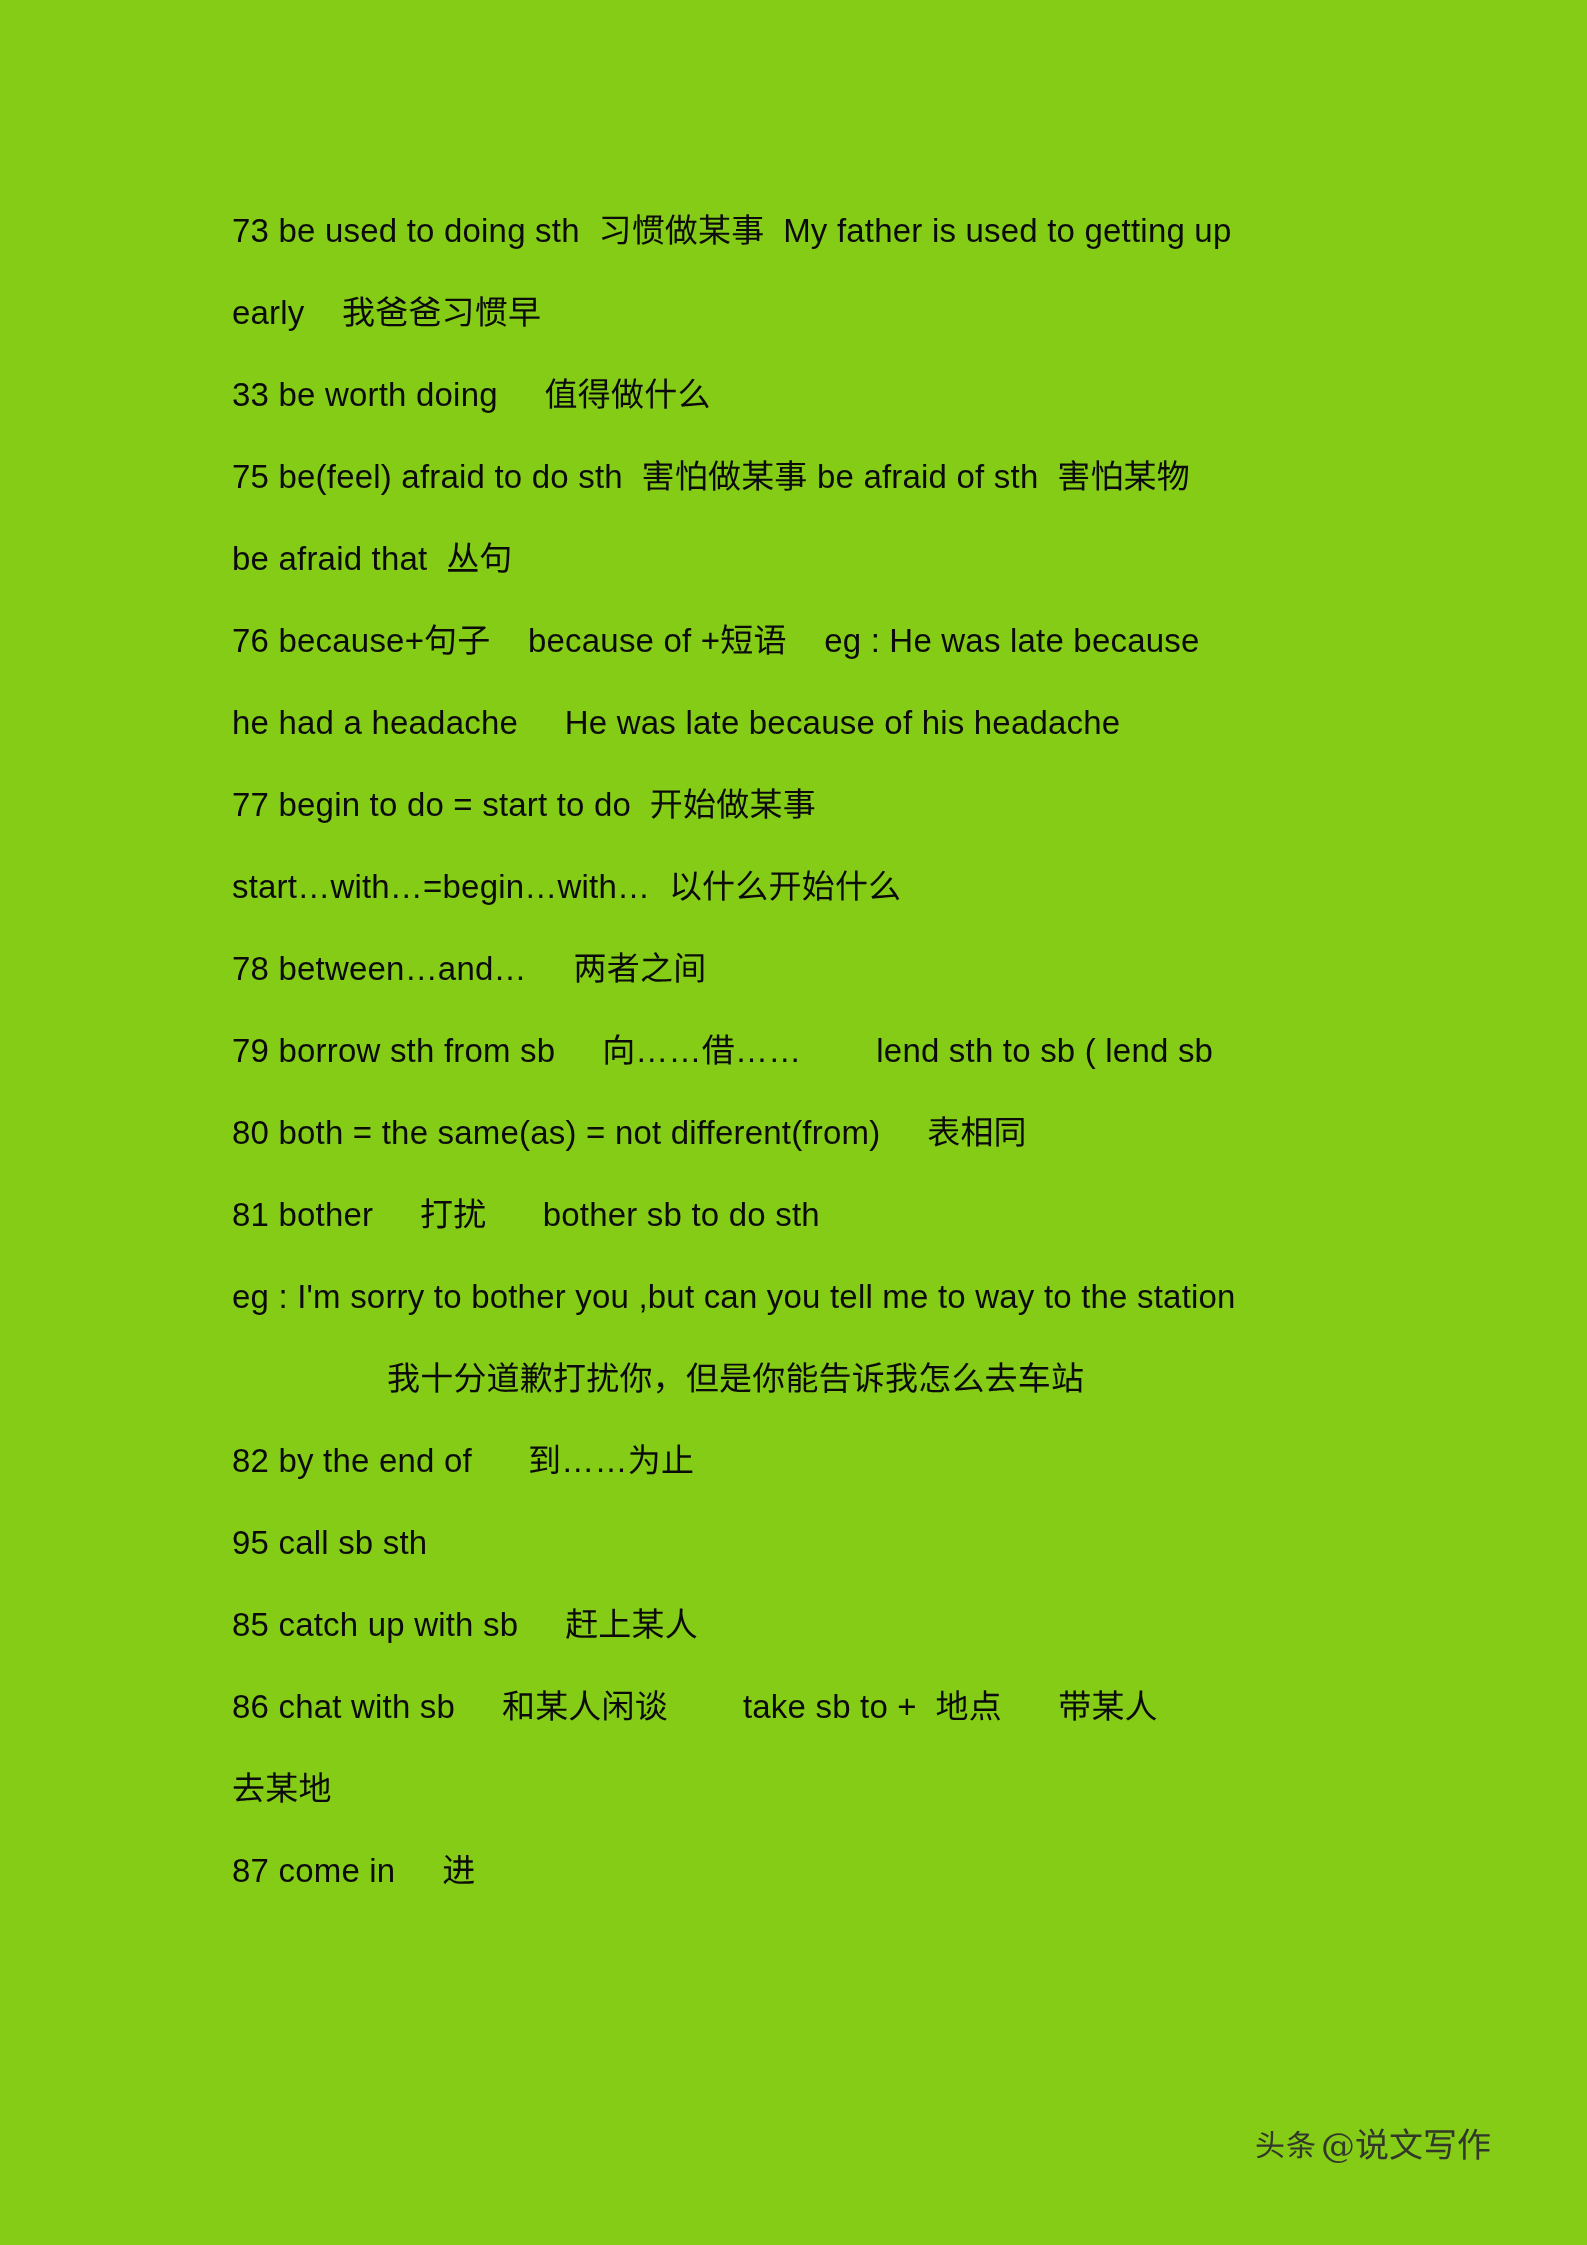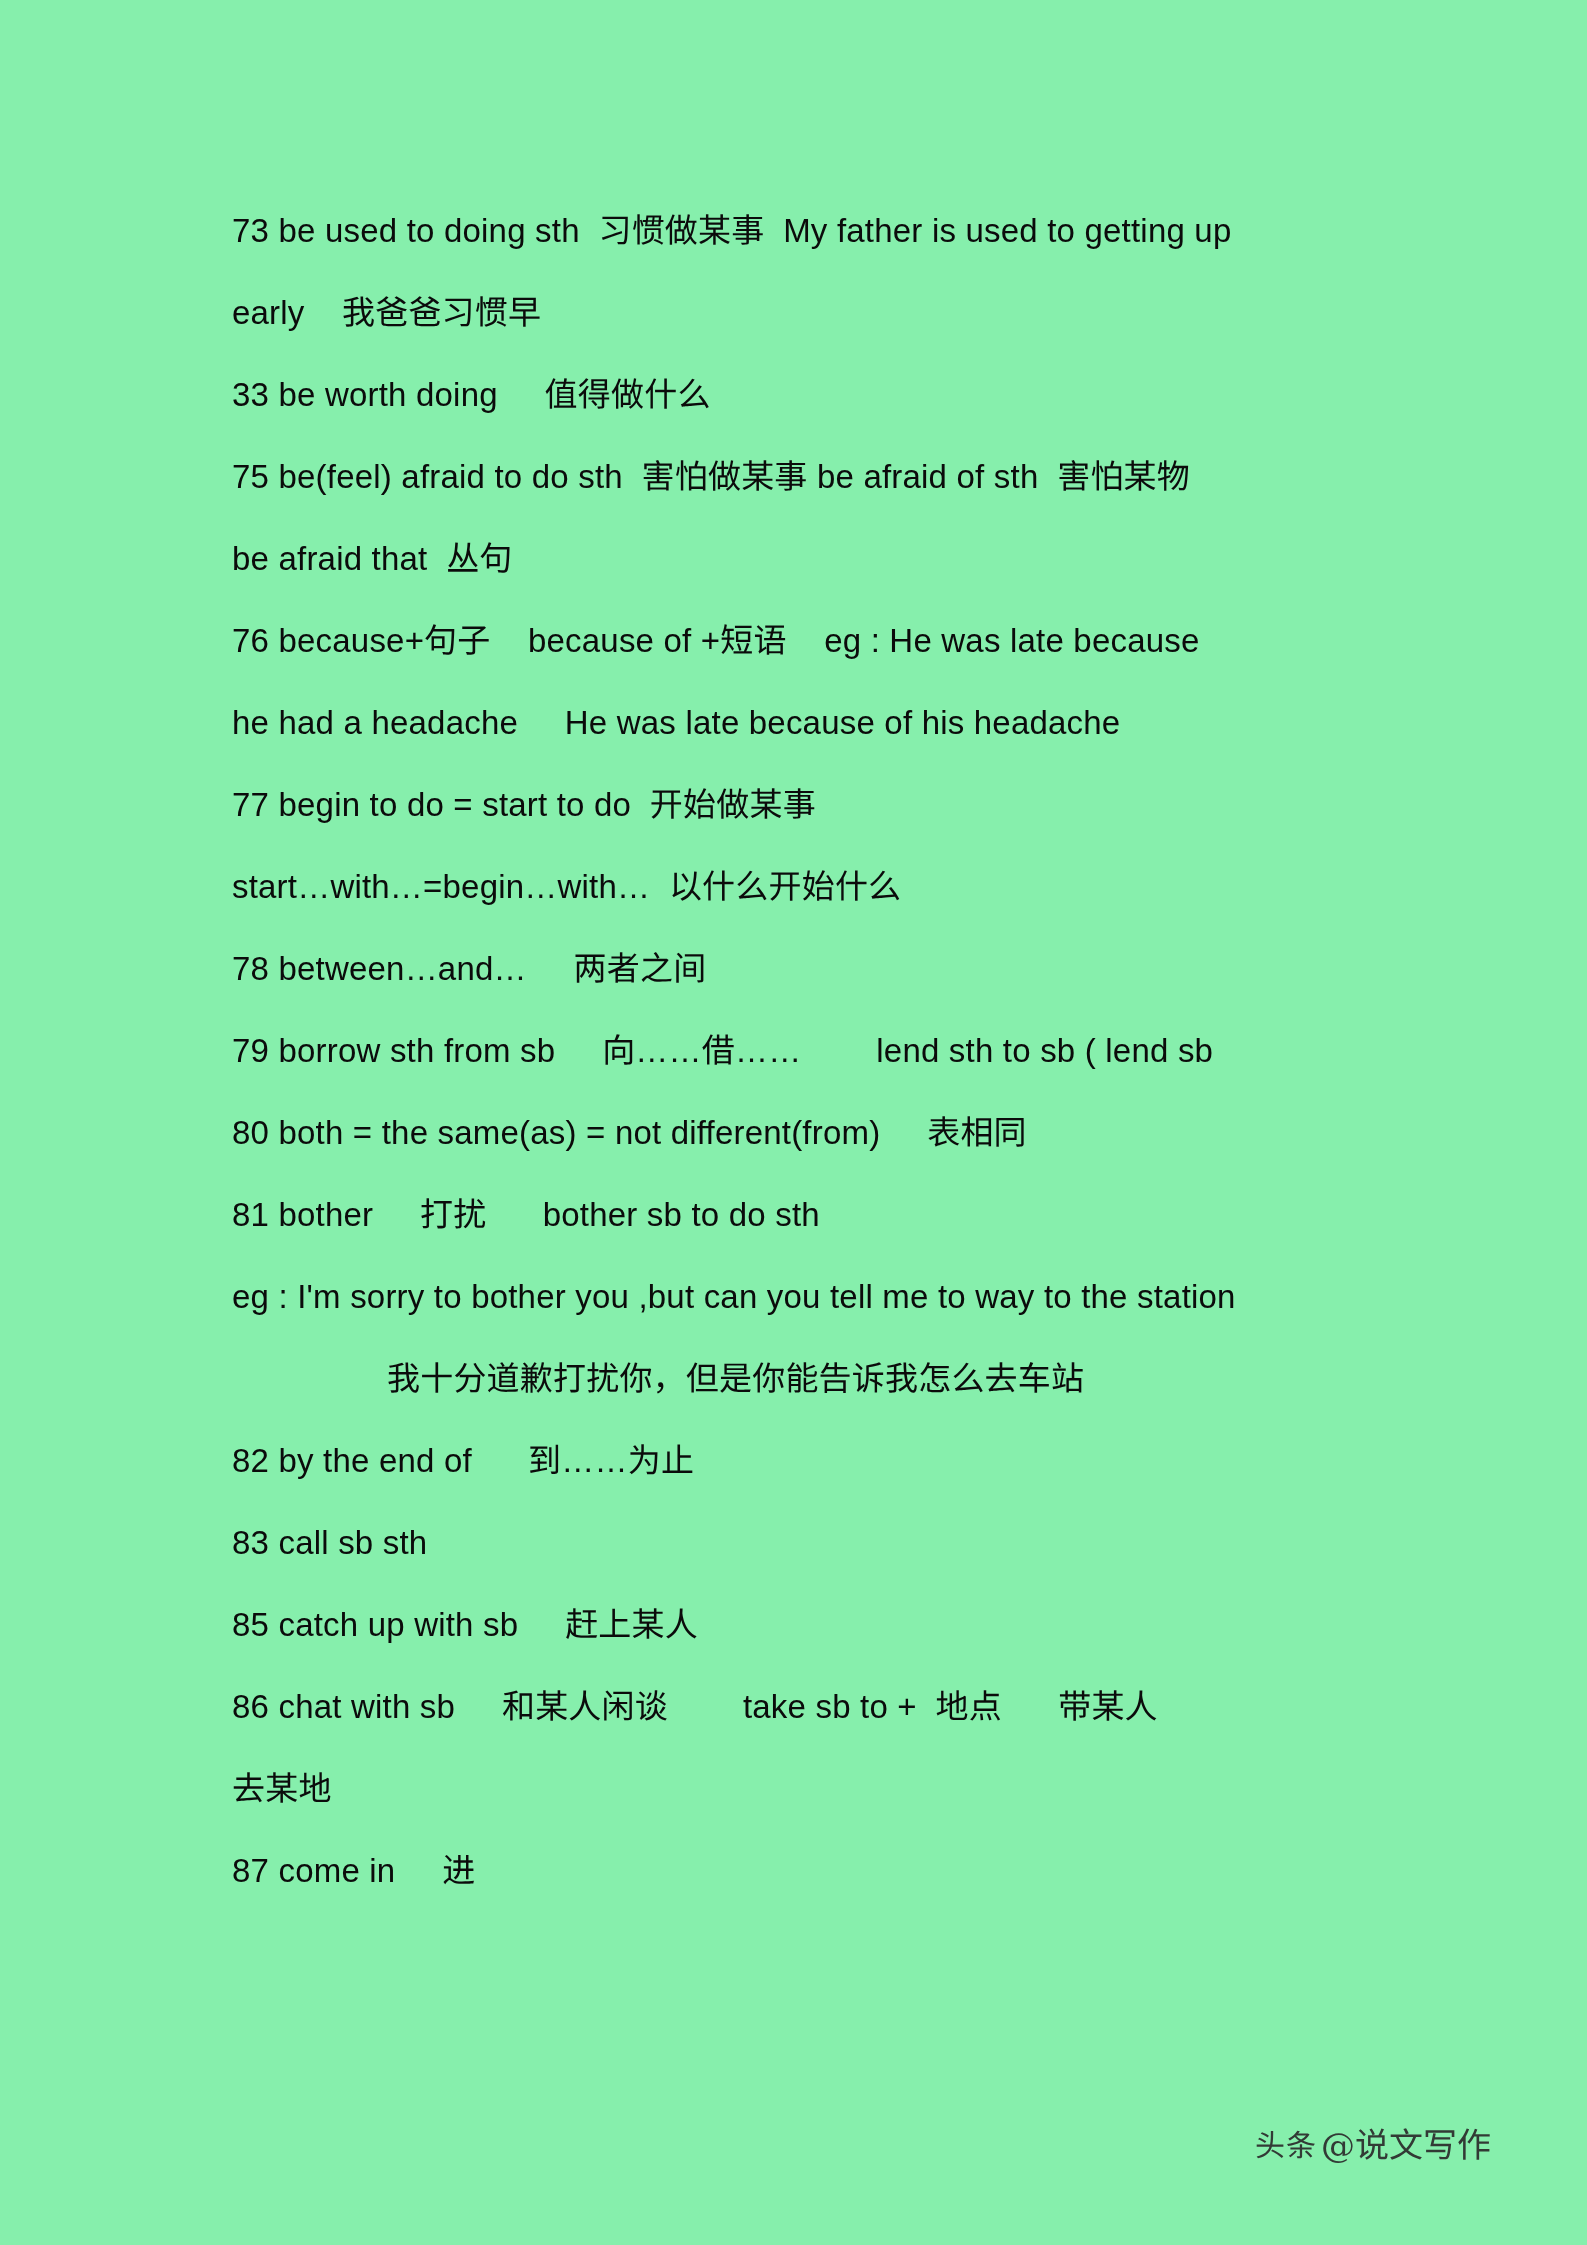--- a/index.html
+++ b/index.html
@@ -16,21 +16,21 @@
     color: #000000;
     overflow: hidden;
   }
 
   .page {
     position: absolute;
     top: 0;
     left: 0;
     width: 1587px;
     height: 2245px;
-    background: #86efac;
+    background: #84cc16;
   }
 
   .doc-body {
     position: absolute;
     left: 232px;
     top: 190px;
     width: 1130px;
   }
 
   .line {
@@ -85,21 +85,21 @@
     <div class="line">he had a headache     He was late because of his headache</div>
     <div class="line">77 begin to do = start to do  开始做某事</div>
     <div class="line">start…with…=begin…with…  以什么开始什么</div>
     <div class="line">78 between…and…     两者之间</div>
     <div class="line">79 borrow sth from sb     向……借……        lend sth to sb ( lend sb</div>
     <div class="line">80 both = the same(as) = not different(from)     表相同</div>
     <div class="line">81 bother     打扰      bother sb to do sth</div>
     <div class="line">eg : I'm sorry to bother you ,but can you tell me to way to the station</div>
     <div class="line indent-center">我十分道歉打扰你，但是你能告诉我怎么去车站</div>
     <div class="line">82 by the end of      到……为止</div>
-    <div class="line">83 call sb sth</div>
+    <div class="line">95 call sb sth</div>
     <div class="line">85 catch up with sb     赶上某人</div>
     <div class="line">86 chat with sb     和某人闲谈        take sb to +  地点      带某人</div>
     <div class="line">去某地</div>
     <div class="line">87 come in     进</div>
   </div>
 
   <div class="watermark">
     <span class="wm-logo">头条</span>
     <span class="wm-handle">@说文写作</span>
   </div>

